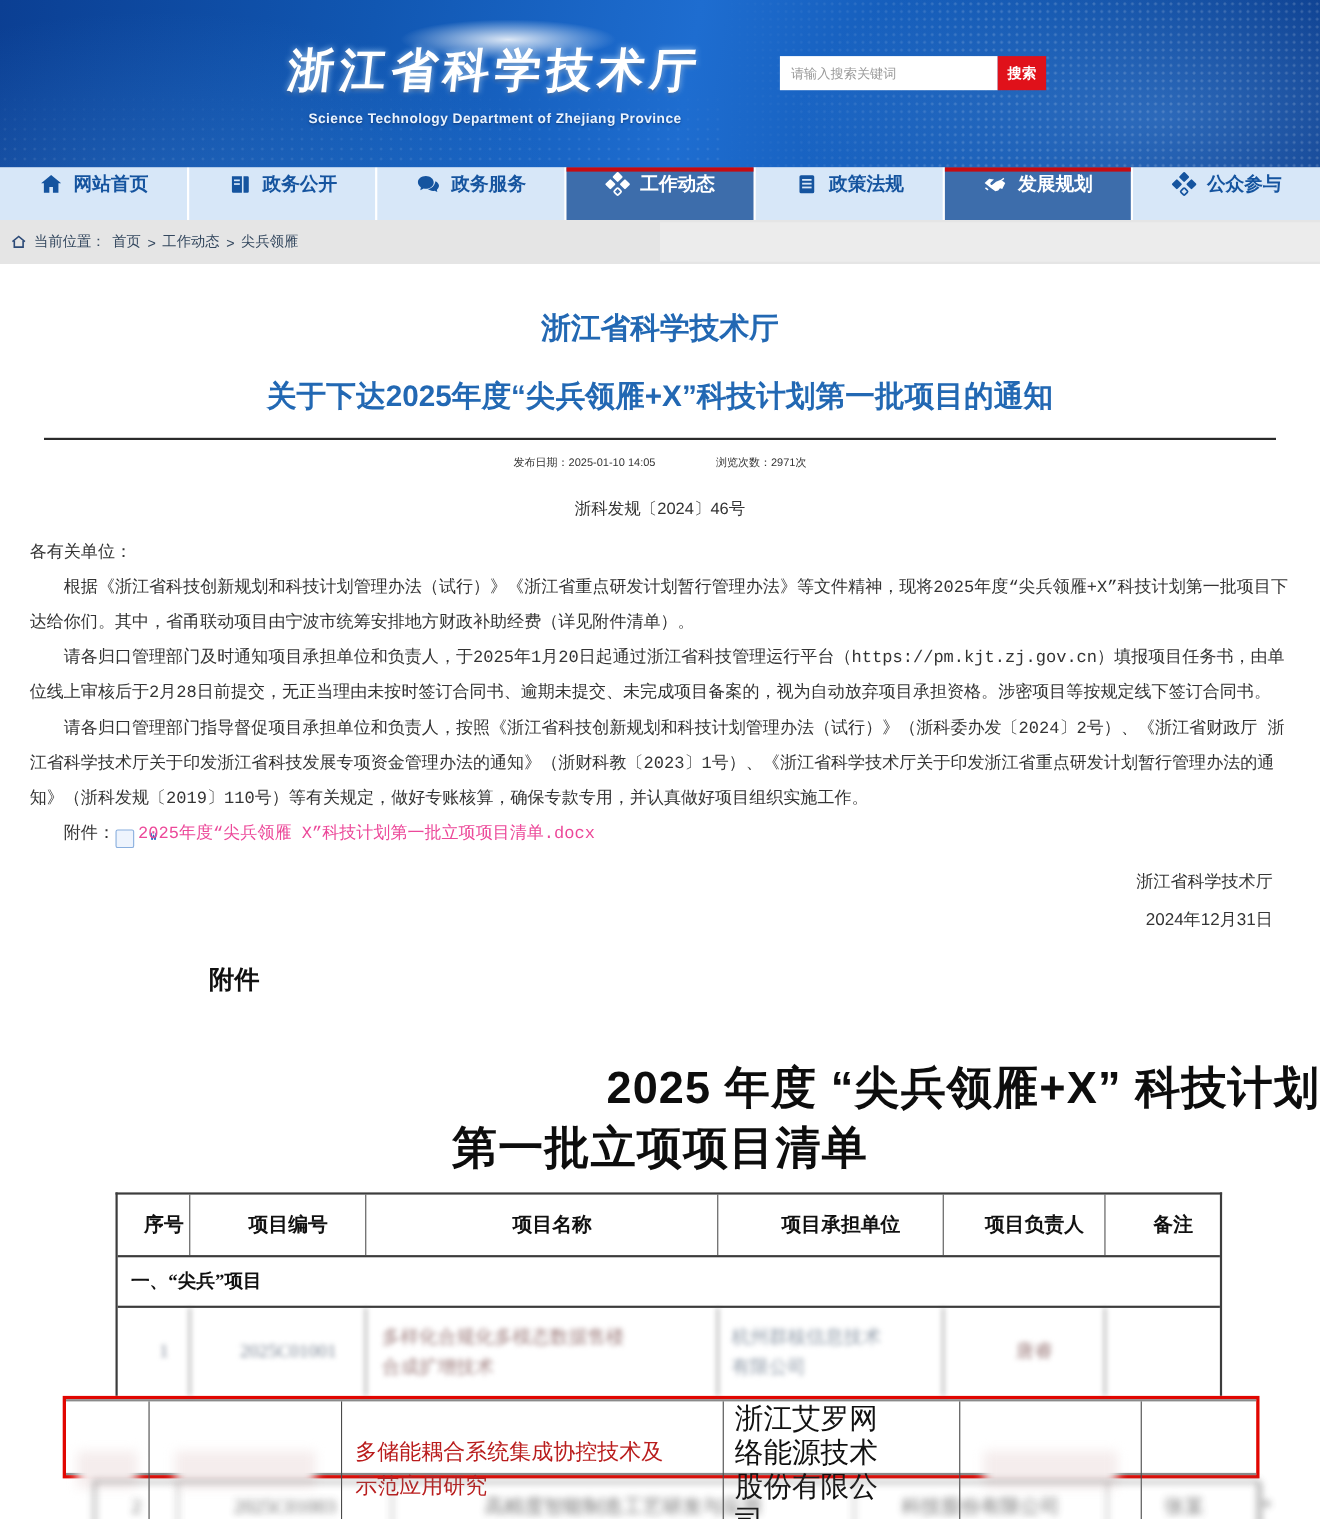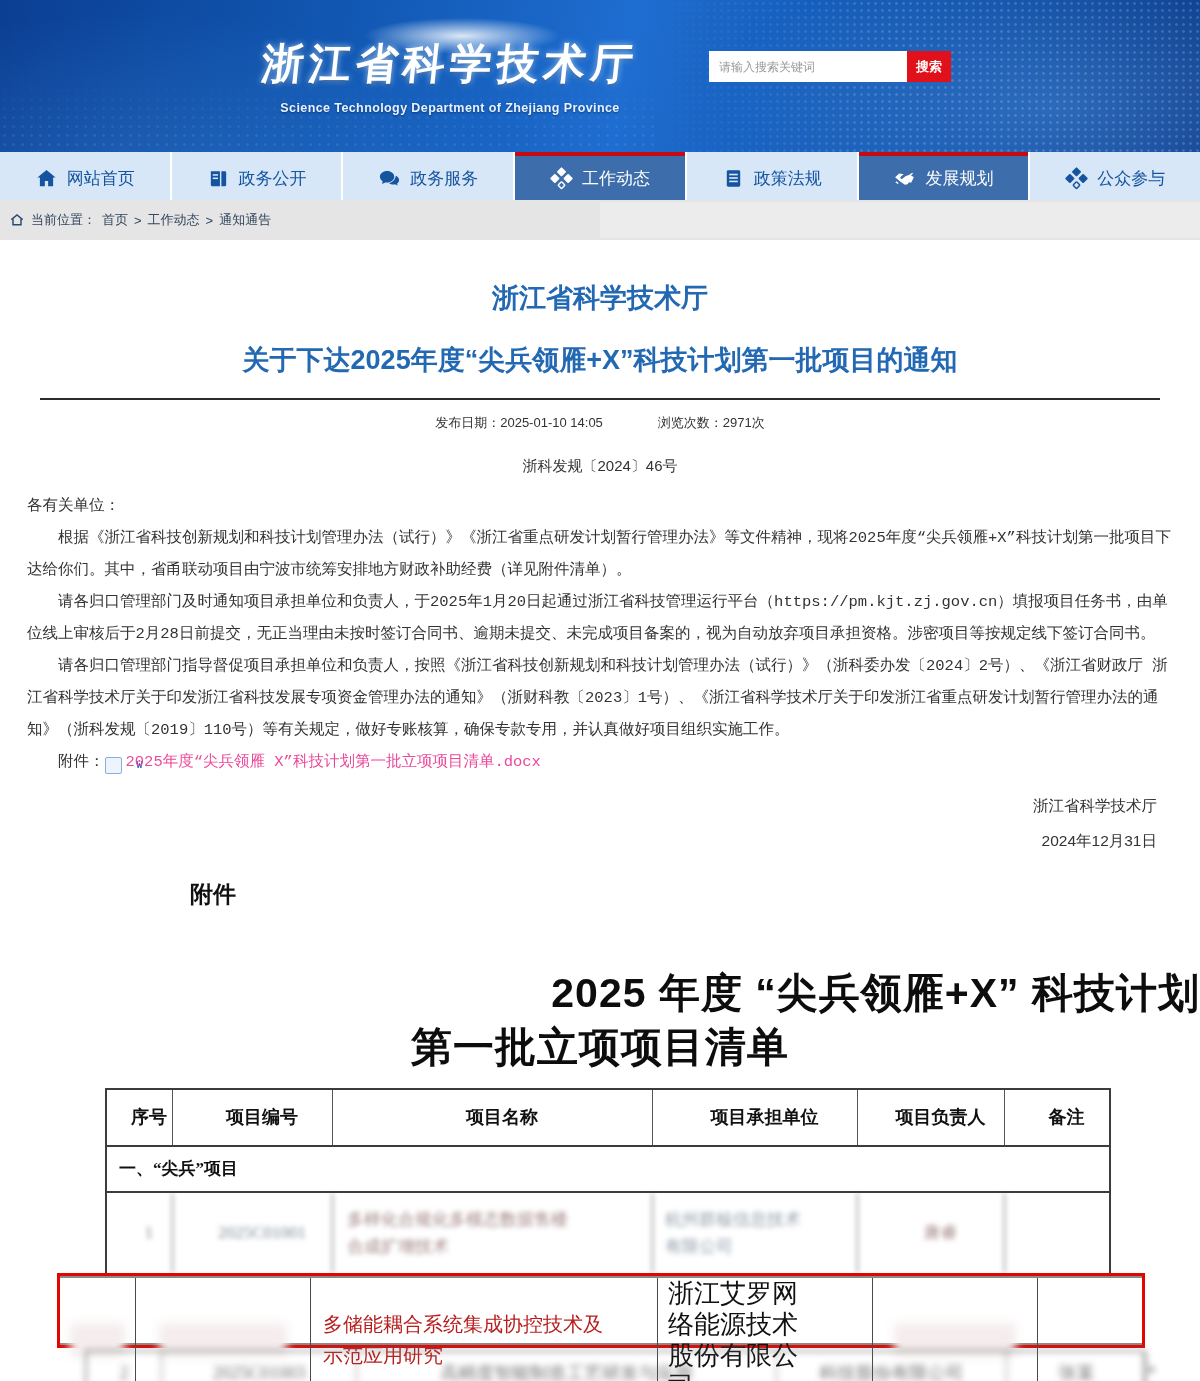--- a/index.html
+++ b/index.html
@@ -44,22 +44,22 @@
     font-family:inherit;
   }
   .search input::placeholder{color:#9a9a9a;}
   .search button{
     width:44px;height:31px;border:none;background:#e0111a;color:#fff;font-size:13px;
     font-weight:bold;cursor:pointer;font-family:inherit;
   }
   
   .nav{display:flex;height:48px;background:#fff;}
   .nav-item{
-    --bg:#d7e7f8;flex:1;display:flex;align-items:center;justify-content:center;gap:9px;
-    background:var(--bg);color:#15549f;font-weight:normal;font-size:17px;
+    --bg:#d7e7f8;flex:1;display:flex;justify-content:center;gap:9px;
+    background:var(--bg);color:#15549f;font-weight:bold;font-size:17px;
     border-top:4px solid transparent;box-sizing:border-box;cursor:pointer;
   }
   .nav-item + .nav-item{margin-left:2px;}
   .nav-item.active{--bg:#3d6dab;background:var(--bg);color:#fff;border-top-color:#c60b10;}
   .nav-icon{width:23px;height:23px;flex:0 0 auto;}
   .nav-icon svg{width:100%;height:100%;fill:currentColor;display:block;}
   
   .breadcrumb{
     position:relative;display:flex;align-items:center;height:40px;background:#e5e5e5;
     padding-left:9px;font-size:13px;color:#33475e;gap:6px;
@@ -68,21 +68,21 @@
   .bc-home{width:16px;height:16px;}
   .bc-home svg{width:100%;height:100%;display:block;}
   .bc-sep{color:#33475e;}
   .bc-link{cursor:pointer;}
   
   .article{padding:0 27px;}
   .a-title{color:#2268b3;text-align:center;font-size:27px;font-weight:bold;line-height:1.25;}
   .t1{margin-top:42px;}
   .t2{margin-top:28px;}
   .a-divider{border:none;border-top:2px solid #2b2b2b;margin:20px 13px 0 13px;}
-  .a-meta{display:flex;justify-content:center;gap:55px;margin-top:14px;font-size:13px;color:#333;}
+  .a-meta{display:flex;justify-content:center;gap:55px;margin-top:14px;font-size:10px;color:#333;}
   .a-docnum{text-align:center;font-size:15px;color:#333;margin-top:25px;}
   .a-body{margin-top:14px;font-size:15.5px;line-height:32px;color:#333;}
   .a-body p{margin:0;font-family:Liberation Mono, monospace;}
   .indent{text-indent:2em;}
   .wicon{
     display:inline-block;width:15px;height:15px;line-height:15px;text-align:center;
     border:1px solid #88aede;background:#eef4fd;color:#2b66c0;font-size:10px;font-weight:bold;
     vertical-align:-2px;margin-right:4px;border-radius:2px;
   }
   .attach-name{color:#ec4899;cursor:pointer;}
@@ -238,21 +238,21 @@
     <svg viewBox="0 0 24 24" fill="none" stroke="#2c4a77" stroke-width="2.2">
       <path d="M3.5 11.5L12 4.5l8.5 7"></path>
         <path d="M6 10.5V19h12v-8.5"></path>
     </svg>
   </span>
   <span>当前位置：</span>
   <span class="bc-link">首页</span>
   <span class="bc-sep">&gt;</span>
   <span class="bc-link">工作动态</span>
   <span class="bc-sep">&gt;</span>
-  <span class="bc-link">通知通告</span>
+  <span class="bc-link">尖兵领雁</span>
 </div>
 
 <main class="article">
   <h1 class="a-title t1">浙江省科学技术厅</h1>
   <h1 class="a-title t2">关于下达2025年度“尖兵领雁+X”科技计划第一批项目的通知</h1>
   <hr class="a-divider">
   <div class="a-meta">
     <span>
       <span>发布日期：</span><span>2025-01-10 14:05</span>
     </span>

